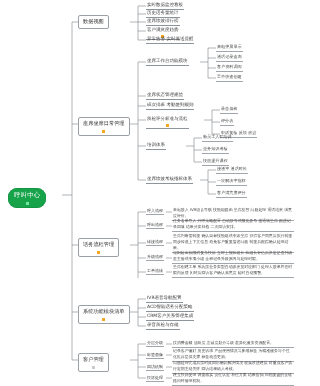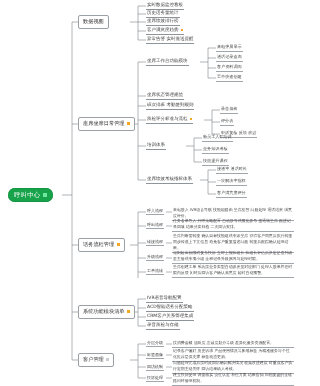--- a/index.html
+++ b/index.html
@@ -5,21 +5,21 @@
   html,body{margin:0;padding:0;}
   body{
     width:300px;height:386px;
     background:#ffffff;
     font-family:"DejaVu Sans","Liberation Sans",sans-serif;
     overflow:hidden;
     position:relative;
   }
   #canvas{position:absolute;inset:0;width:300px;height:386px;}
   svg.links{position:absolute;left:0;top:0;width:300px;height:386px;overflow:visible;}
-  .node{position:absolute;box-sizing:border-box;white-space:nowrap;}
+  .node{position:absolute;box-sizing:border-box;white-space:nowrap;flex-direction:column;}
 
   
   .root{
     background:#16a34a;color:#ffffff;
     border-radius:9px;
     padding:3px 6px;
     font-size:6.4px;line-height:1.25;
     letter-spacing:.2px;
     display:flex;align-items:center;gap:3px;
     box-shadow:0 0 0 .5px #0f8a3d inset;

